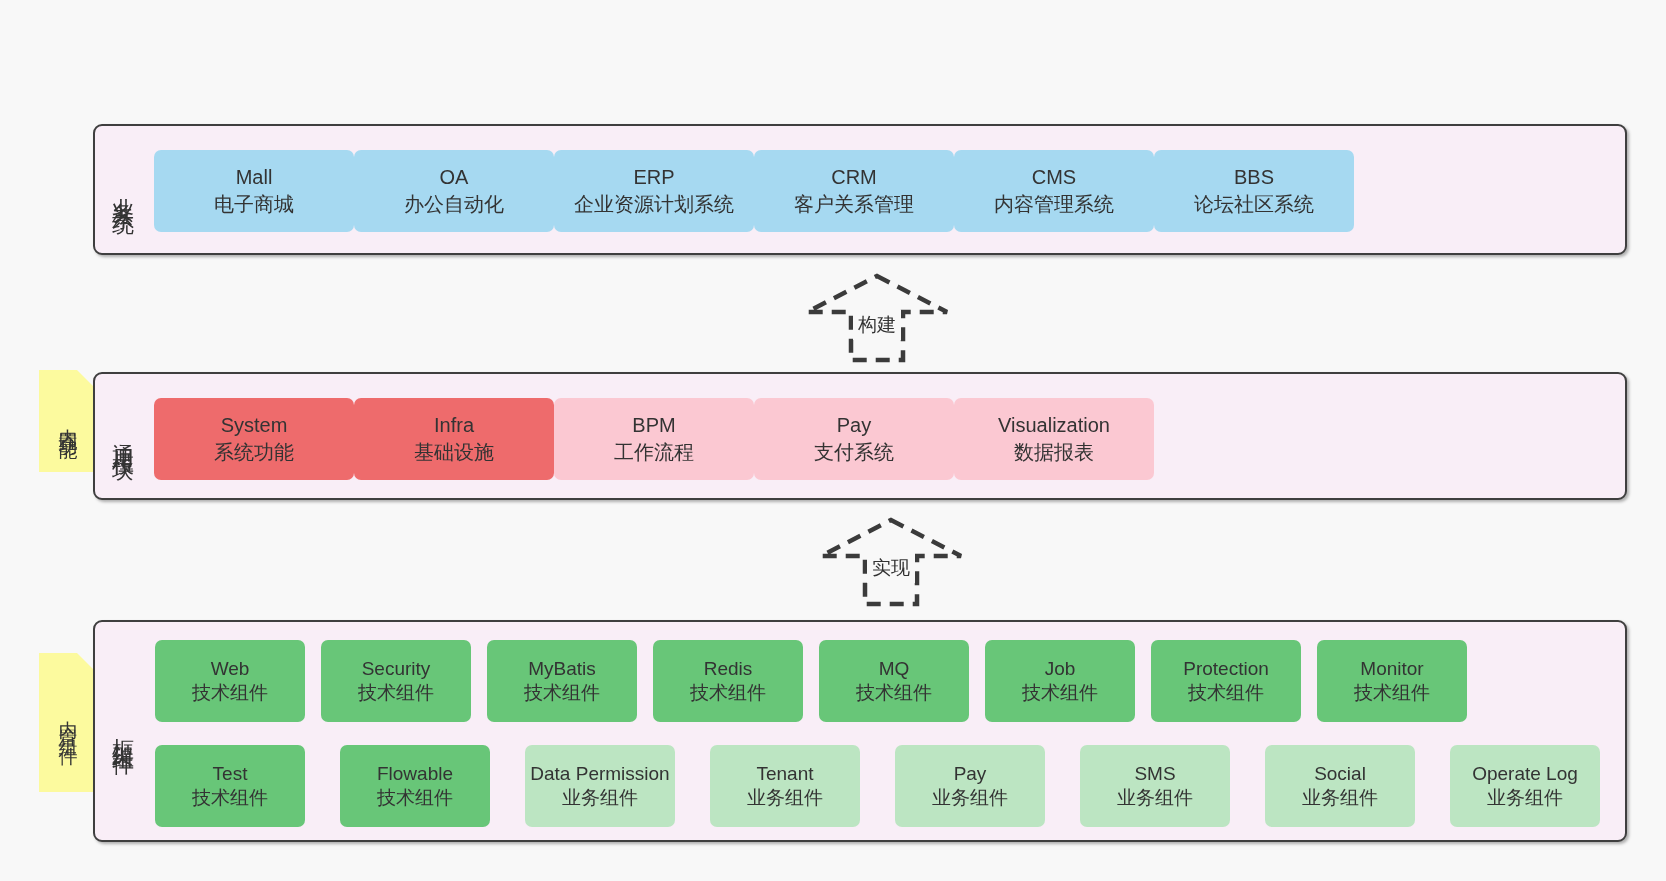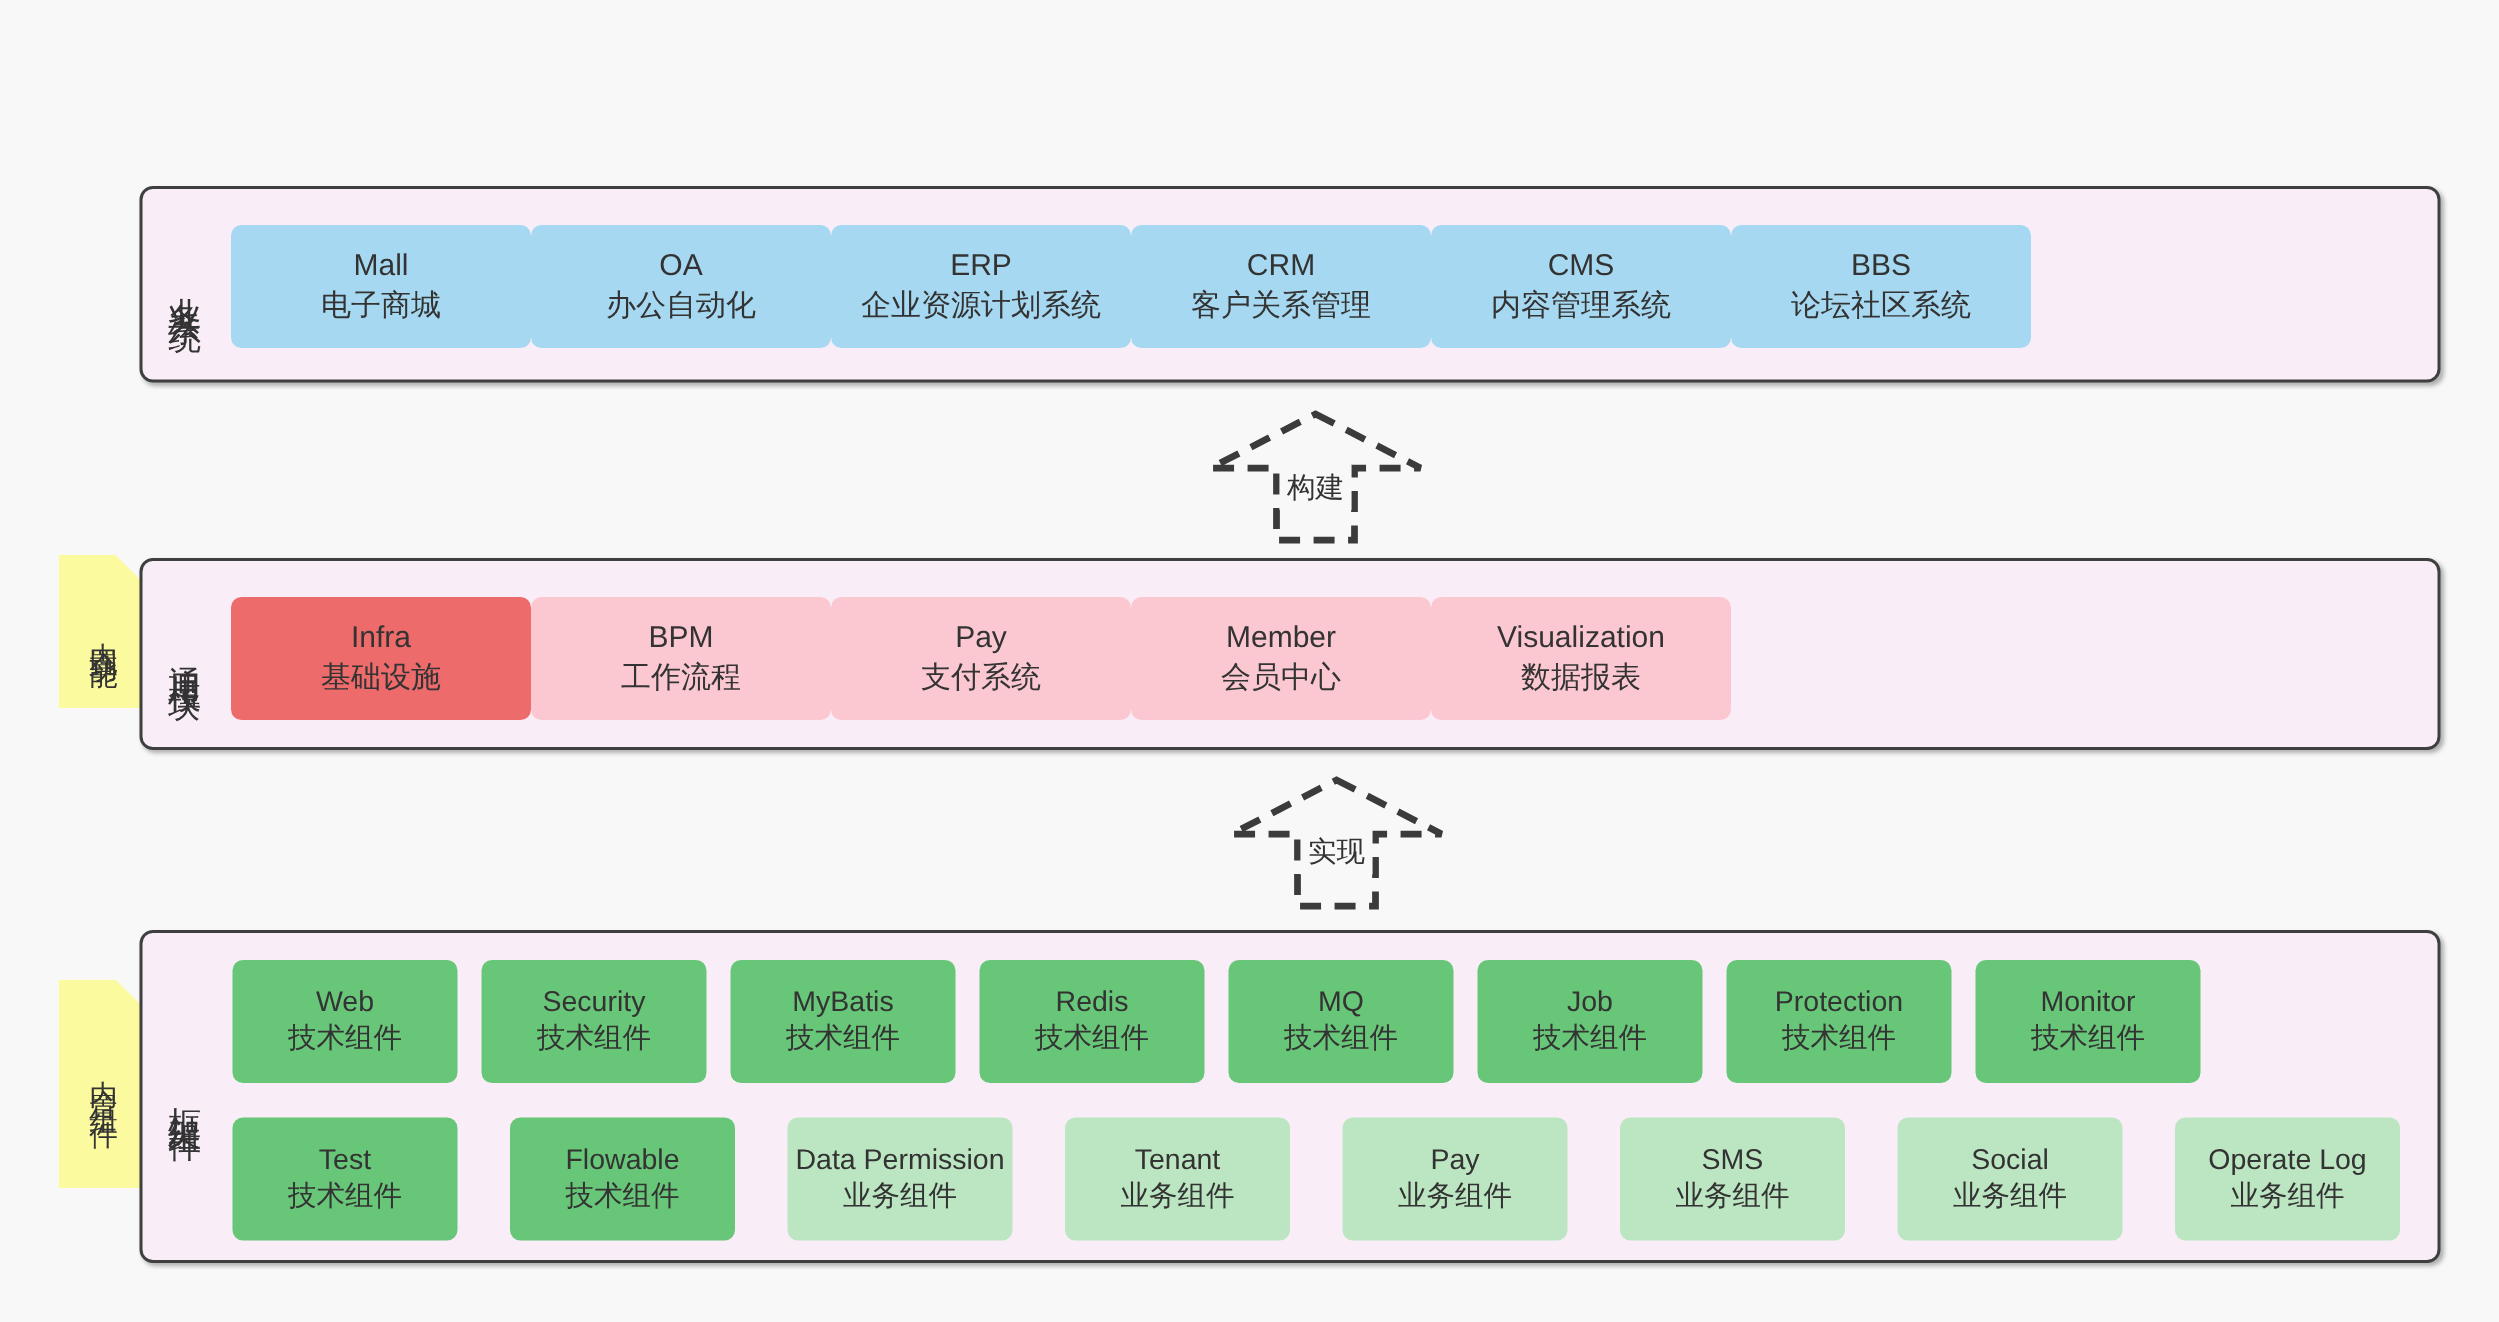--- a/index.html
+++ b/index.html
@@ -118,34 +118,34 @@
 
 <svg class="arrow-svg" id="arrow-build" viewBox="0 0 155 95">
   <polygon points="77,6 147,42 103,42 103,90 51,90 51,42 7,42"></polygon>
 </svg>
 <div class="arrow-label" id="arrow-build-label">构建</div>
 
 <div class="layer" id="layer-modules">
   <div class="layer-label">通用模块</div>
   <div class="row6">
     <div class="box red">
+      <div>System</div>
+      <div>系统功能</div>
+    </div>
+    <div class="box red">
       <div>Infra</div>
       <div>基础设施</div>
     </div>
     <div class="box pink">
       <div>BPM</div>
       <div>工作流程</div>
     </div>
     <div class="box pink">
       <div>Pay</div>
       <div>支付系统</div>
-    </div>
-    <div class="box pink">
-      <div>Member</div>
-      <div>会员中心</div>
     </div>
     <div class="box pink">
       <div>Visualization</div>
       <div>数据报表</div>
     </div>
   </div>
 </div>
 
 <svg class="arrow-svg" id="arrow-implement" viewBox="0 0 155 95">
   <polygon points="77,6 147,42 103,42 103,90 51,90 51,42 7,42"></polygon>

